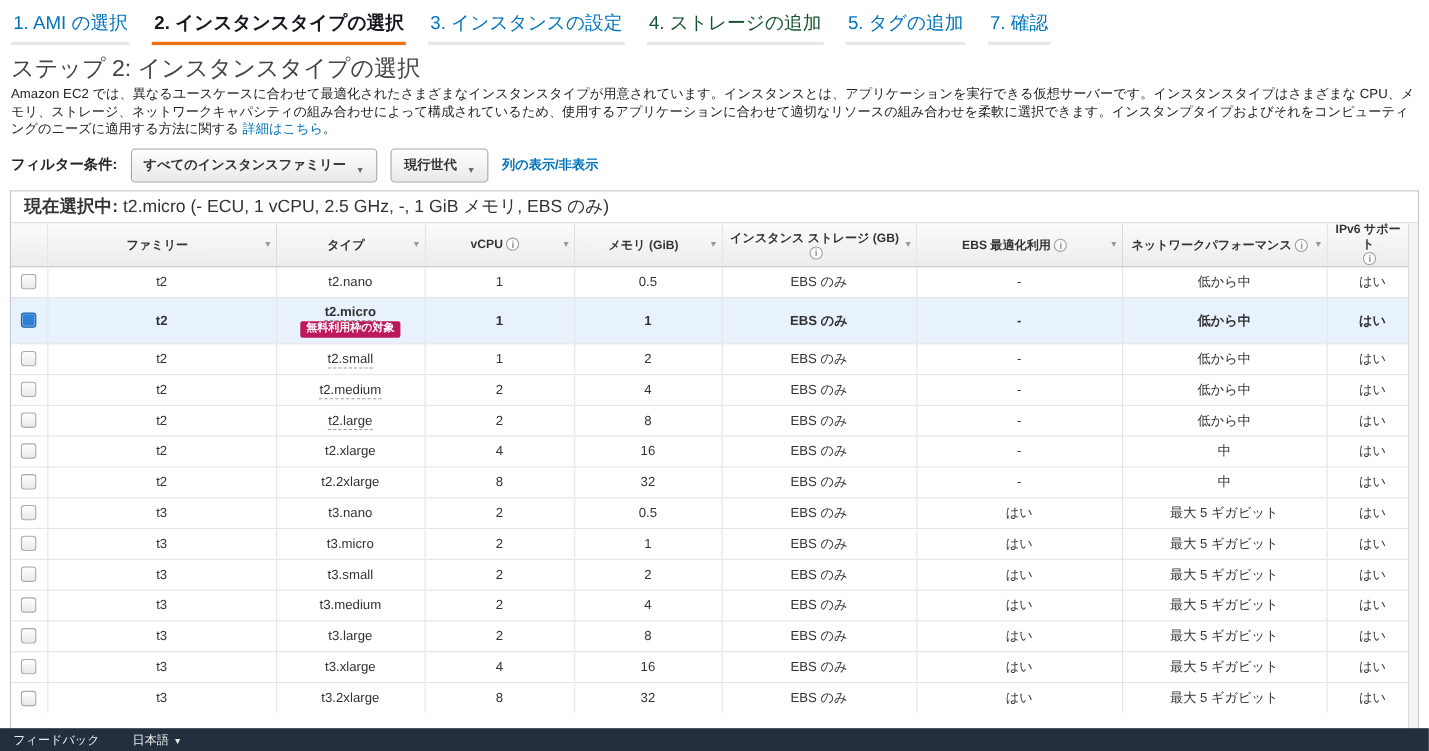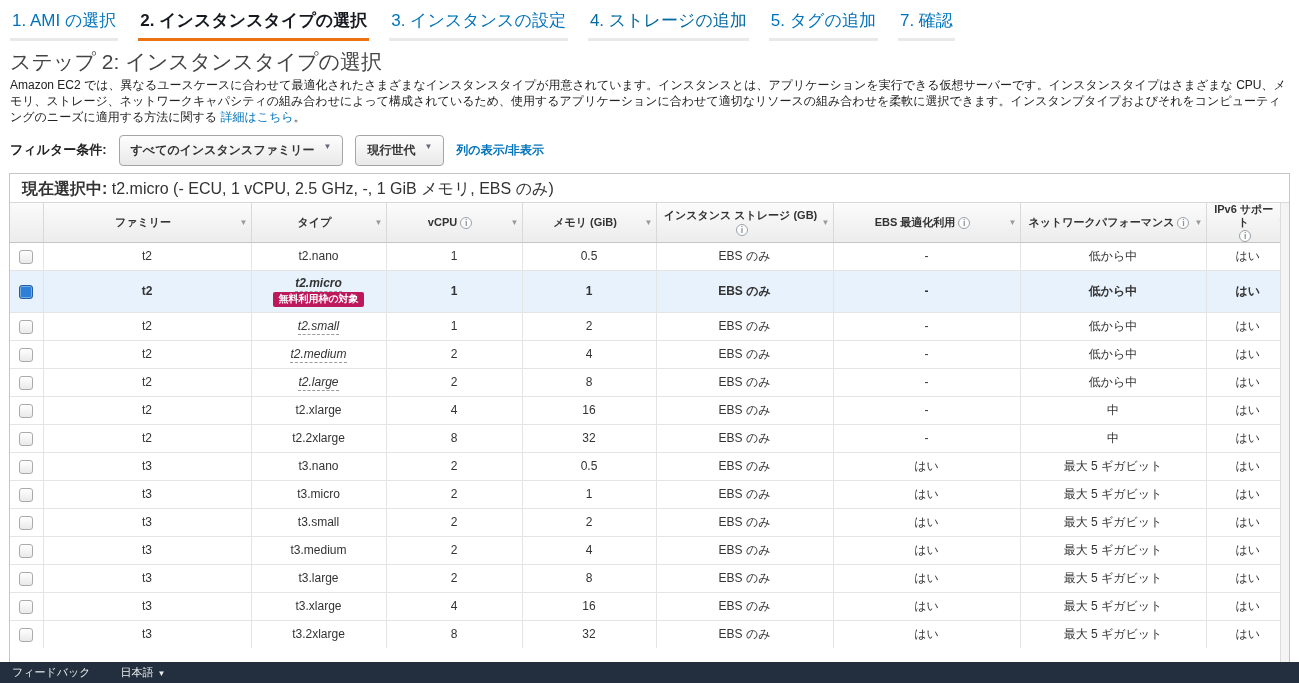--- a/index.html
+++ b/index.html
@@ -23,21 +23,21 @@
     border-bottom: 3px solid #e9e9e9;
     color: #0073bb;
     cursor: pointer;
     white-space: nowrap;
   }
   .step.active {
     color: #16191f;
     font-weight: bold;
     border-bottom-color: #ec7211;
   }
-  .step.disabled { color: #0369a1; cursor: default; }
+  .step.disabled { color: #14532d; cursor: default; }
   
   .page-title {
     font-size: 21px;
     font-weight: 400;
     color: #444;
     margin: 7px 10px 1px 10px;
   }
   .description {
     font-size: 12px;
     line-height: 1.35;
@@ -48,21 +48,21 @@
   
   .filter-row {
     display: flex;
     align-items: center;
     gap: 12px;
     margin: 9px 10px 7px 10px;
   }
   .filter-label { font-size: 13px; font-weight: bold; color: #222; }
   .dropdown-btn {
     display: inline-flex;
-    align-items: flex-start;
+    align-items: flex-end;
     gap: 9px;
     font-family: inherit;
     font-size: 12px;
     font-weight: bold;
     color: #333;
     background: linear-gradient(#fdfdfd, #e9e9e9);
     border: 1px solid #a5a5a5;
     border-radius: 4px;
     padding: 6px 11px;
     cursor: pointer;
@@ -156,21 +156,21 @@
     border-radius: 3px;
     background: linear-gradient(#fefefe, #e9e9e9);
     cursor: pointer;
     vertical-align: middle;
   }
   .checkbox.checked {
     background: #2e7fd6;
     border-color: #1f5fa6;
     box-shadow: inset 0 0 0 1px rgba(255,255,255,0.35);
   }
-  .dashed { border-bottom: 1px dashed #9b9b9b; padding-bottom: 1px; font-style: italic; }
+  .dashed { border-bottom: 1px dashed #9b9b9b; padding-bottom: 1px; }
   .free-badge {
     display: inline-block;
     margin-top: 2px;
     background: #be185d;
     color: #fff;
     font-size: 10px;
     font-weight: bold;
     padding: 1px 5px 2px 5px;
     border-radius: 2px;
     line-height: 12px;

